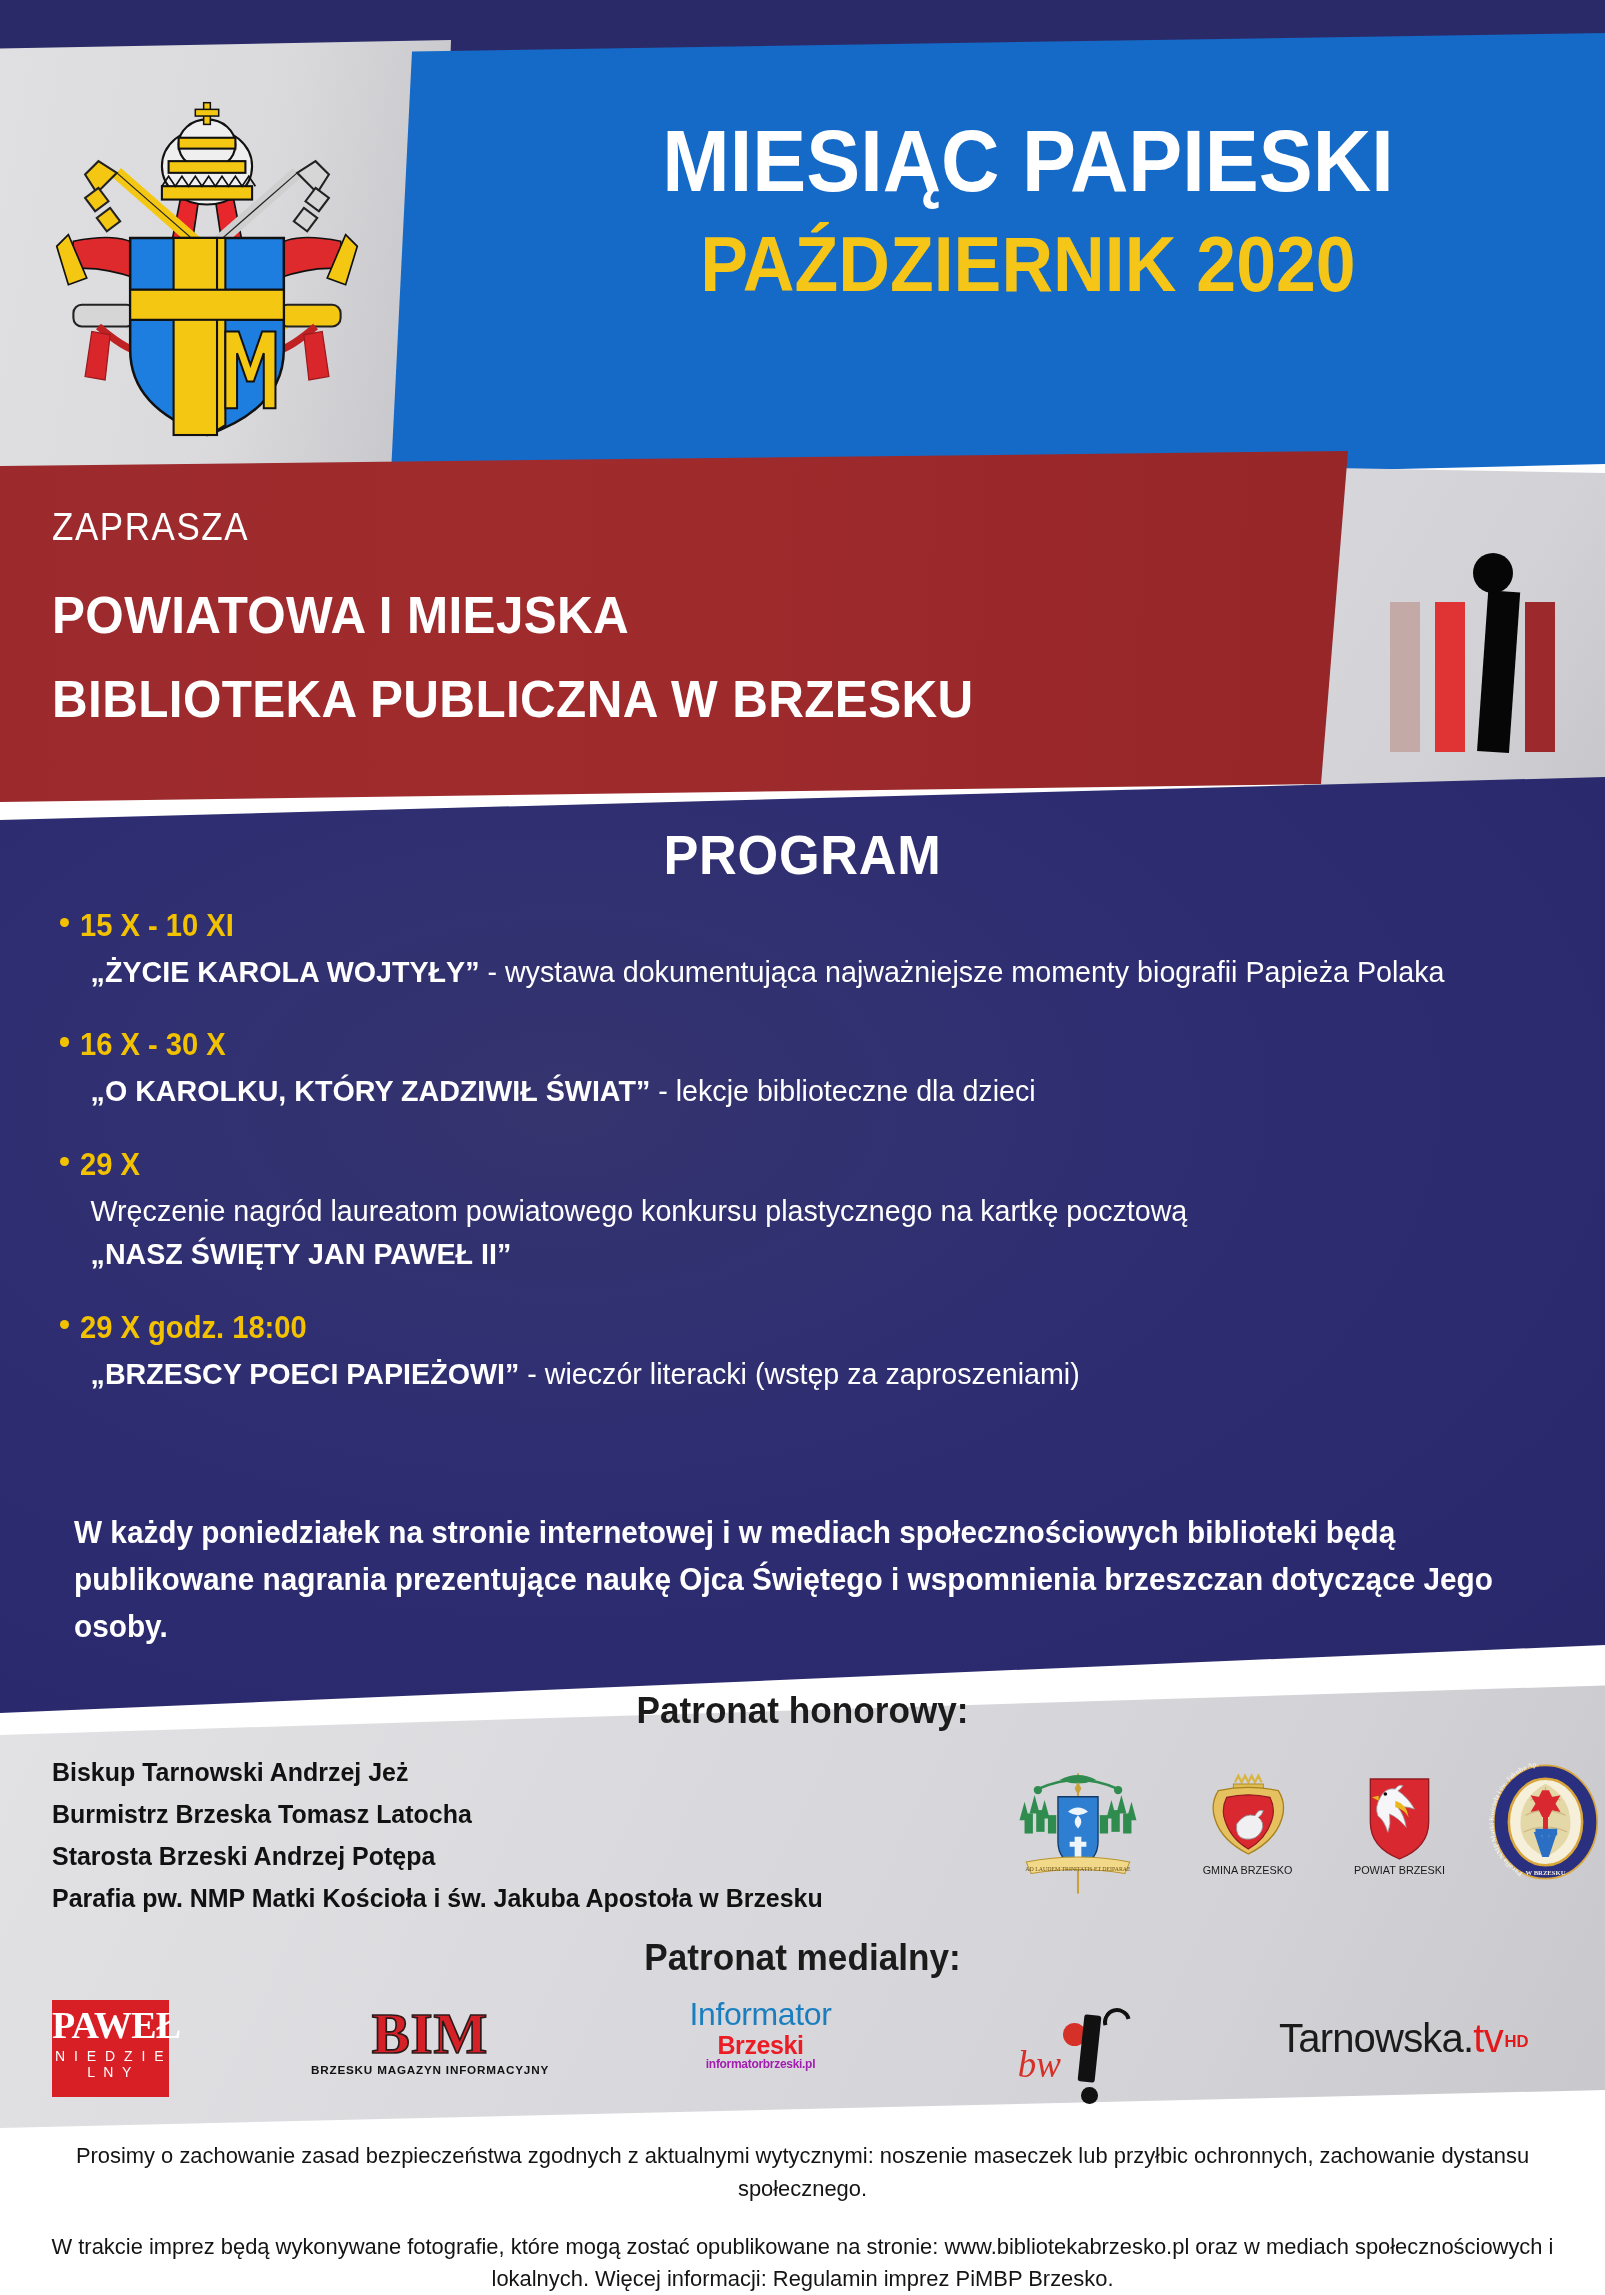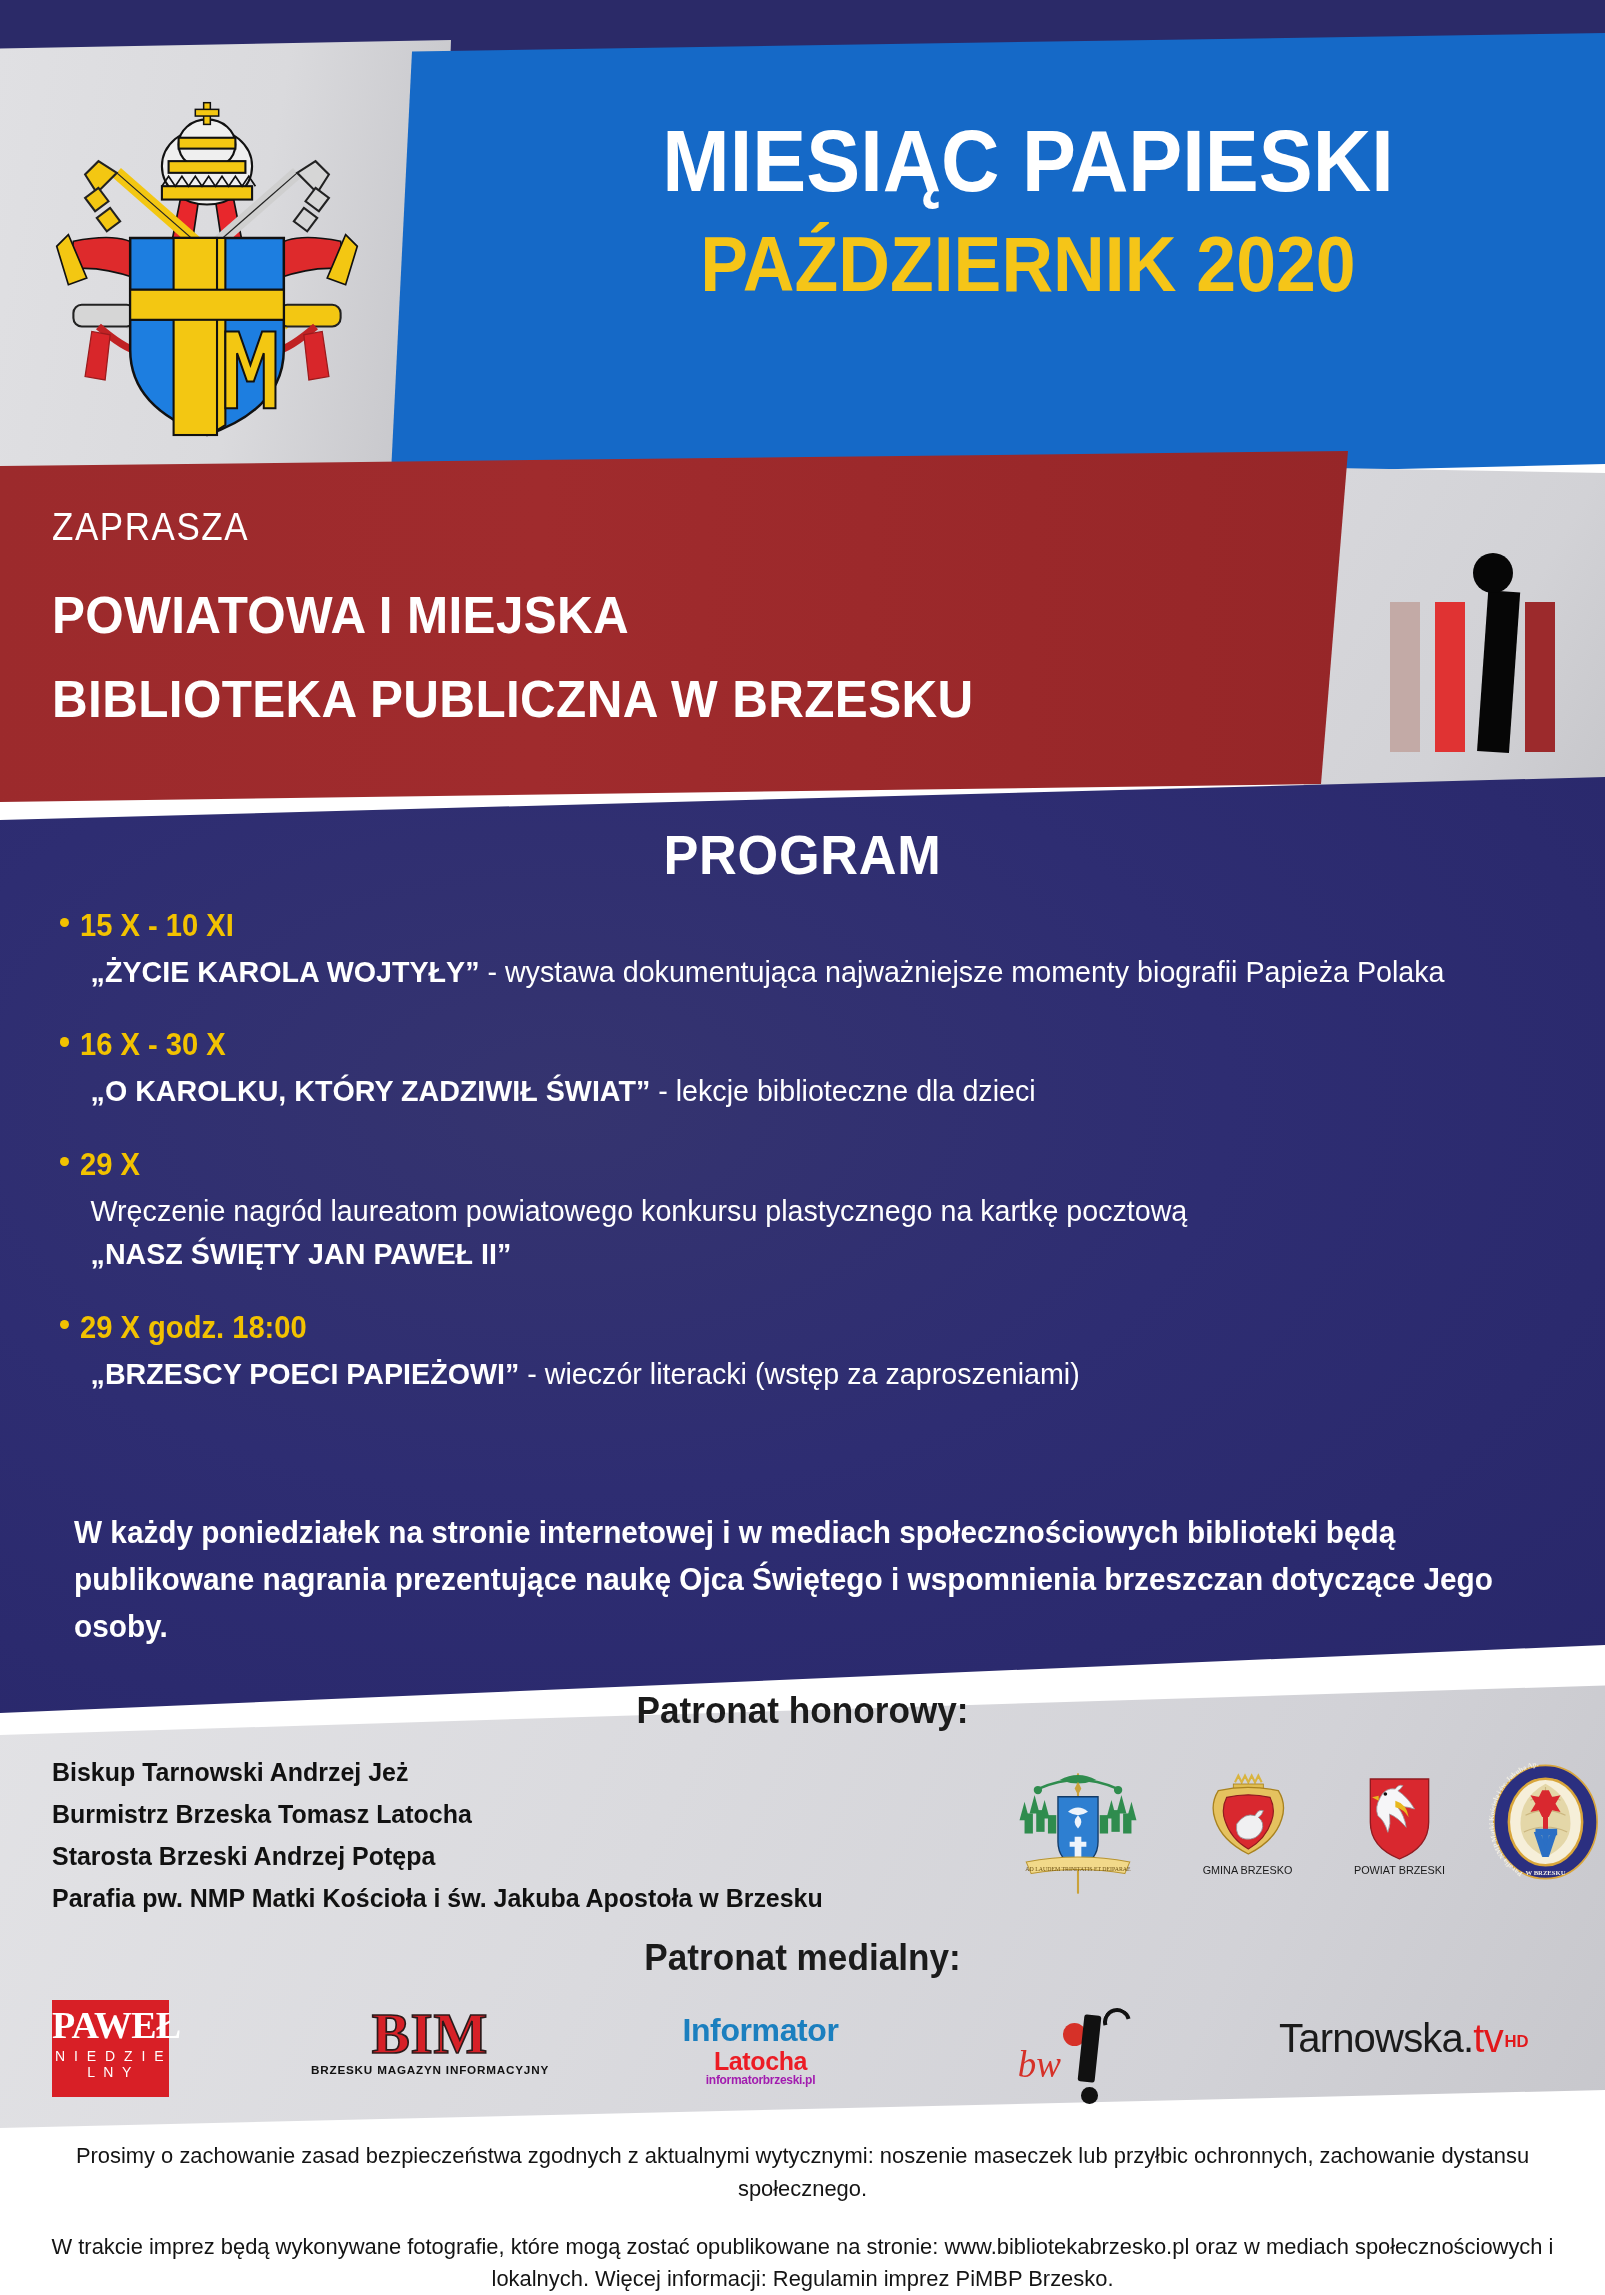--- a/index.html
+++ b/index.html
@@ -173,21 +173,21 @@
   .gosc-sub{font-size:14px;letter-spacing:2.5px;margin-top:-3.3px;}
 
   .bim-box{position:absolute;left:309px;top:6.7px;width:242px;text-align:center;}
   .bim-main{
     font-family:"Liberation Serif",serif;font-size:57px;font-weight:bold;color:#d62027;
     letter-spacing:0.8px;line-height:1;-webkit-text-stroke:1.7px #2a1a1a;
   }
   .bim-sub{font-size:11.7px;font-weight:bold;color:#111;letter-spacing:0.8px;margin-top:1.7px;}
 
   .inf-box{position:absolute;left:660px;top:0px;width:201px;text-align:center;line-height:1.05;}
-  .inf-1{font-size:32px;font-weight:bold;color:#1b7fbf;letter-spacing:-0.4px;margin-top:16px;}
+  .inf-1{font-size:32px;font-weight:normal;color:#1b7fbf;letter-spacing:-0.4px;}
   .inf-2{font-size:25px;font-weight:bold;color:#ec1c24;letter-spacing:-0.4px;}
   .inf-3{font-size:12px;font-weight:bold;color:#a21caf;letter-spacing:-0.3px;}
 
   .bwi-box{position:absolute;left:1016px;top:5px;width:125px;height:92px;}
   .bwi-bw{
     position:absolute;left:1.7px;top:40px;font-family:"Liberation Serif",serif;
     font-size:37px;color:#d63128;font-style:italic;
   }
   .bwi-stroke{
     position:absolute;left:65px;top:11.7px;width:16.7px;height:67px;background:#111;
@@ -433,21 +433,21 @@
       <div class="gosc-sub">N I E D Z I E L N Y</div>
     </div>
 
     <div class="bim-box">
       <div class="bim-main">BIM</div>
       <div class="bim-sub">BRZESKU MAGAZYN INFORMACYJNY</div>
     </div>
 
     <div class="inf-box">
       <div class="inf-1">Informator</div>
-      <div class="inf-2">Latocha</div>
+      <div class="inf-2">Brzeski</div>
       <div class="inf-3">informatorbrzeski.pl</div>
     </div>
 
     <div class="bwi-box">
       <span class="bwi-bw">bw</span>
       <span class="bwi-circ"></span>
       <span class="bwi-stroke"></span>
       <span class="bwi-dot"></span>
       <span class="bwi-tick"></span>
     </div>

